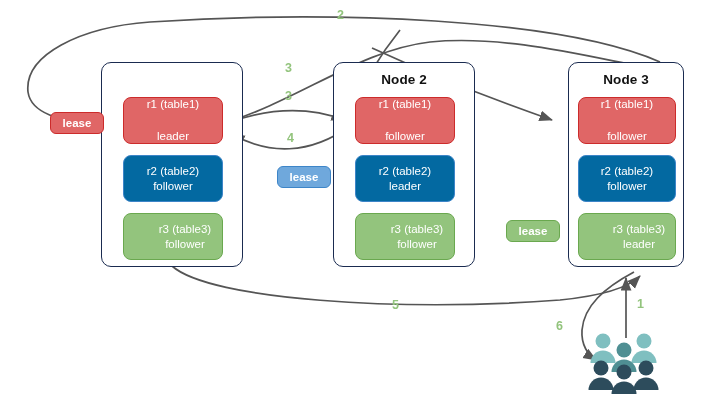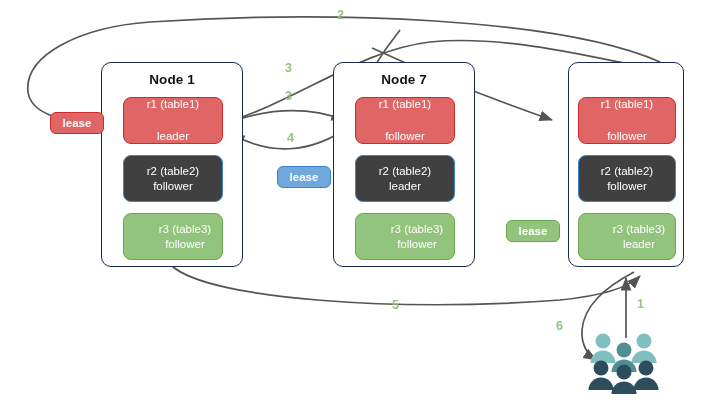--- a/index.html
+++ b/index.html
@@ -58,21 +58,21 @@
     line-height: 1.28;
     text-align: center;
   }
   .replica span { display: block; }
   .rep-red {
     background: #e06666;
     border: 1.6px solid #cc2b2b;
     gap: 17px;
   }
   .rep-blue {
-    background: #404040;
+    background: #0369a1;
     border: 1.6px solid #3d85c8;
   }
   .rep-green {
     background: #93c47d;
     border: 1.6px solid #6aa84f;
     padding-left: 24px;
   }
   .lease {
     position: absolute;
     box-sizing: border-box;
@@ -153,52 +153,52 @@
     <span>lease</span>
   </div>
   <div class="lease lease-blue" style="left:277px; top:166px; width:54px; height:22px;">
     <span>lease</span>
   </div>
   <div class="lease lease-green" style="left:506px; top:220px; width:54px; height:22px;">
     <span>lease</span>
   </div>
 
   <div class="node-card" style="left:101px; top:62px; width:142px; height:205px;">
-    <div class="node-title">Node 1</div>
     <div class="replica rep-red" style="left:21px; top:34px; width:100px; height:47px;">
       <span>r1 (table1)</span>
       <span>leader</span>
     </div>
     <div class="replica rep-blue" style="left:21px; top:92px; width:100px; height:47px;">
       <span>r2 (table2)</span>
       <span>follower</span>
     </div>
     <div class="replica rep-green" style="left:21px; top:150px; width:100px; height:47px;">
       <span>r3 (table3)</span>
       <span>follower</span>
     </div>
   </div>
 
   <div class="node-card" style="left:333px; top:62px; width:142px; height:205px;">
-    <div class="node-title">Node 7</div>
+    <div class="node-title">Node 2</div>
     <div class="replica rep-red" style="left:21px; top:34px; width:100px; height:47px;">
       <span>r1 (table1)</span>
       <span>follower</span>
     </div>
     <div class="replica rep-blue" style="left:21px; top:92px; width:100px; height:47px;">
       <span>r2 (table2)</span>
       <span>leader</span>
     </div>
     <div class="replica rep-green" style="left:21px; top:150px; width:100px; height:47px;">
       <span>r3 (table3)</span>
       <span>follower</span>
     </div>
   </div>
 
   <div class="node-card" style="left:568px; top:62px; width:116px; height:205px;">
+    <div class="node-title">Node 3</div>
     <div class="replica rep-red" style="left:9px; top:34px; width:98px; height:47px;">
       <span>r1 (table1)</span>
       <span>follower</span>
     </div>
     <div class="replica rep-blue" style="left:9px; top:92px; width:98px; height:47px;">
       <span>r2 (table2)</span>
       <span>follower</span>
     </div>
     <div class="replica rep-green" style="left:9px; top:150px; width:98px; height:47px;">
       <span>r3 (table3)</span>

